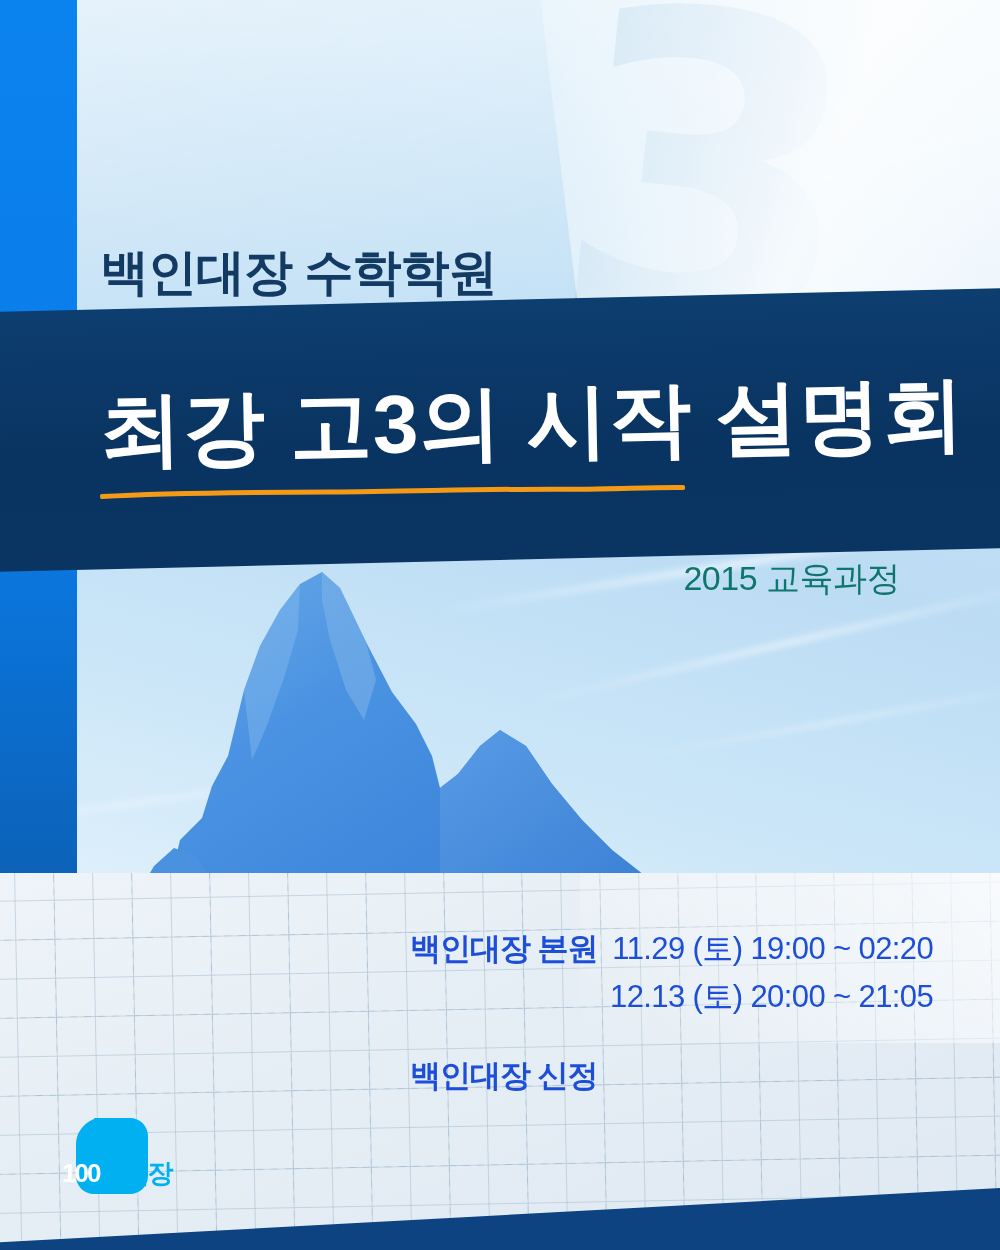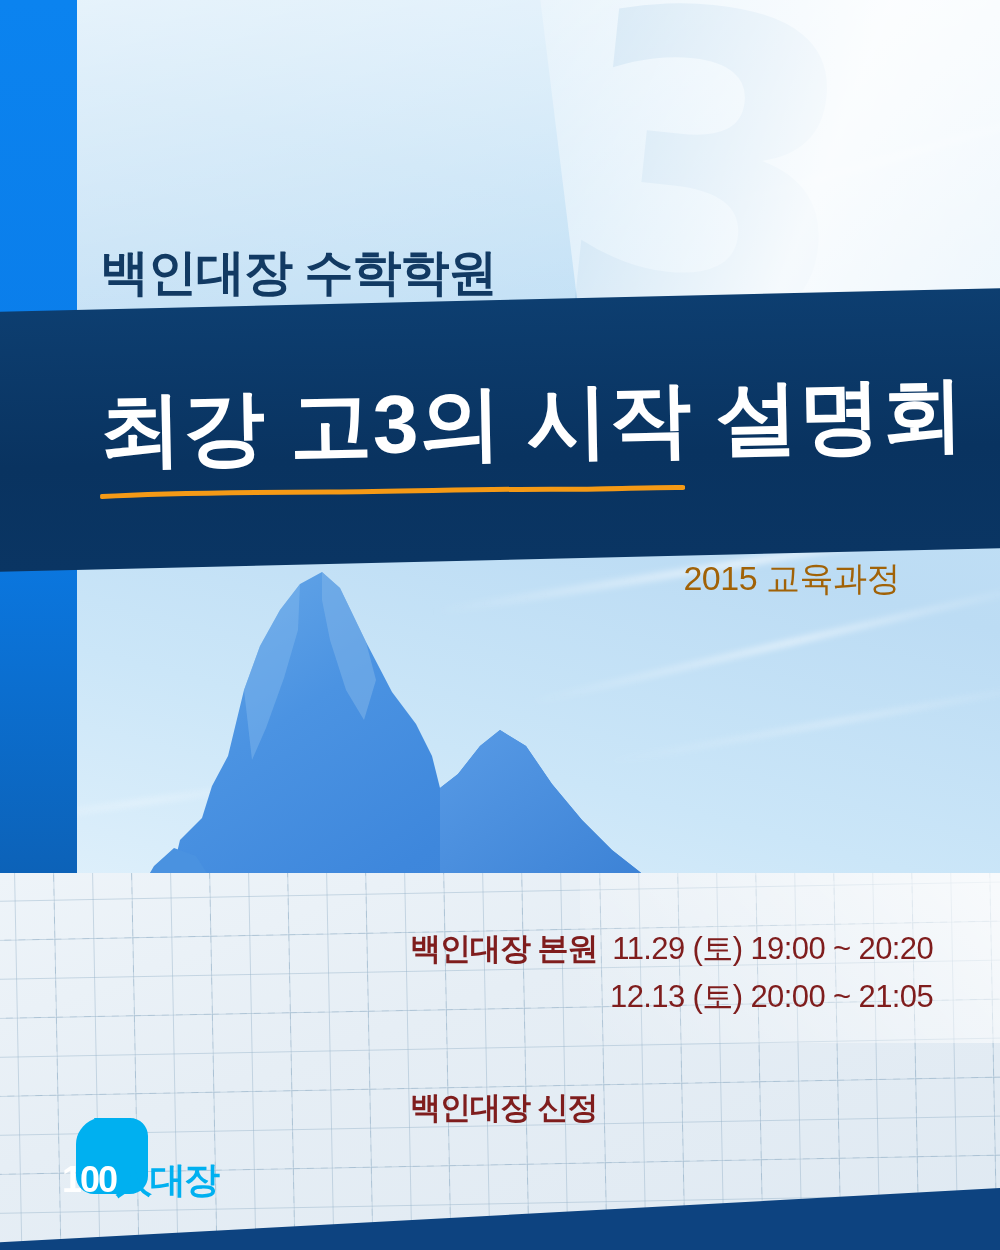--- a/index.html
+++ b/index.html
@@ -121,46 +121,46 @@
     font-size:82px; font-weight:bold; color:#ffffff;
     letter-spacing:1px; white-space:nowrap;
     transform:rotate(-1.1deg);
   }
   .underline{
     position:absolute; left:100px; top:482px; width:585px; height:9px;
     transform:rotate(-0.9deg);
   }
   .subtitle{
     position:absolute; right:100px; top:556px;
-    font-size:34px; color:#a16207; letter-spacing:-.5px; white-space:nowrap;
+    font-size:34px; color:#0f766e; letter-spacing:-.5px; white-space:nowrap;
   }
 
   
   .schedule{
     position:absolute; left:410px; top:925px; width:500px;
-    color:#7f1d1d;
+    color:#1d4ed8;
   }
   .srow{ display:flex; align-items:baseline; margin-bottom:10px; }
-  .srow.gap{ margin-top:66px; }
+  .srow.gap{ margin-top:34px; }
   .sloc{
     width:200px; font-size:31px; font-weight:bold; letter-spacing:-1px;
     white-space:nowrap; flex:0 0 200px;
   }
   .stimes{ flex:1; }
   .stime{
     font-size:31px; letter-spacing:-.6px; white-space:nowrap;
     text-align:right; line-height:1.55;
   }
 
   
   .logo{ position:absolute; left:62px; top:1118px; width:180px; height:92px; }
   .logo .bubble{ position:absolute; left:14px; top:0; width:72px; height:76px; }
   .logo .ltext{
     position:absolute; left:0; top:38px; width:180px;
-    font-size:36px; font-weight:bold; letter-spacing:-2px;
+    font-size:26px; font-weight:bold; letter-spacing:-2px;
     color:#00b0f0; white-space:nowrap;
   }
   .logo .ltext .w{ color:#ffffff; }
 </style>
 </head>
 <body>
 
 <div class="poster">
 
   <div class="sky">
@@ -215,21 +215,21 @@
   <div class="subtitle">2015 교육과정</div>
 
   <div class="grid"></div>
   <div class="gridsheen"></div>
 
   <div class="schedule">
 
     <div class="srow">
       <div class="sloc">백인대장 본원</div>
       <div class="stimes">
-        <div class="stime">11.29 (토) 19:00 ~ 20:20</div>
+        <div class="stime">11.29 (토) 19:00 ~ 02:20</div>
         <div class="stime">12.13 (토) 20:00 ~ 21:05</div>
       </div>
     </div>
 
     <div class="srow gap">
       <div class="sloc">백인대장 신정</div>
     </div>
 
   </div>
 

